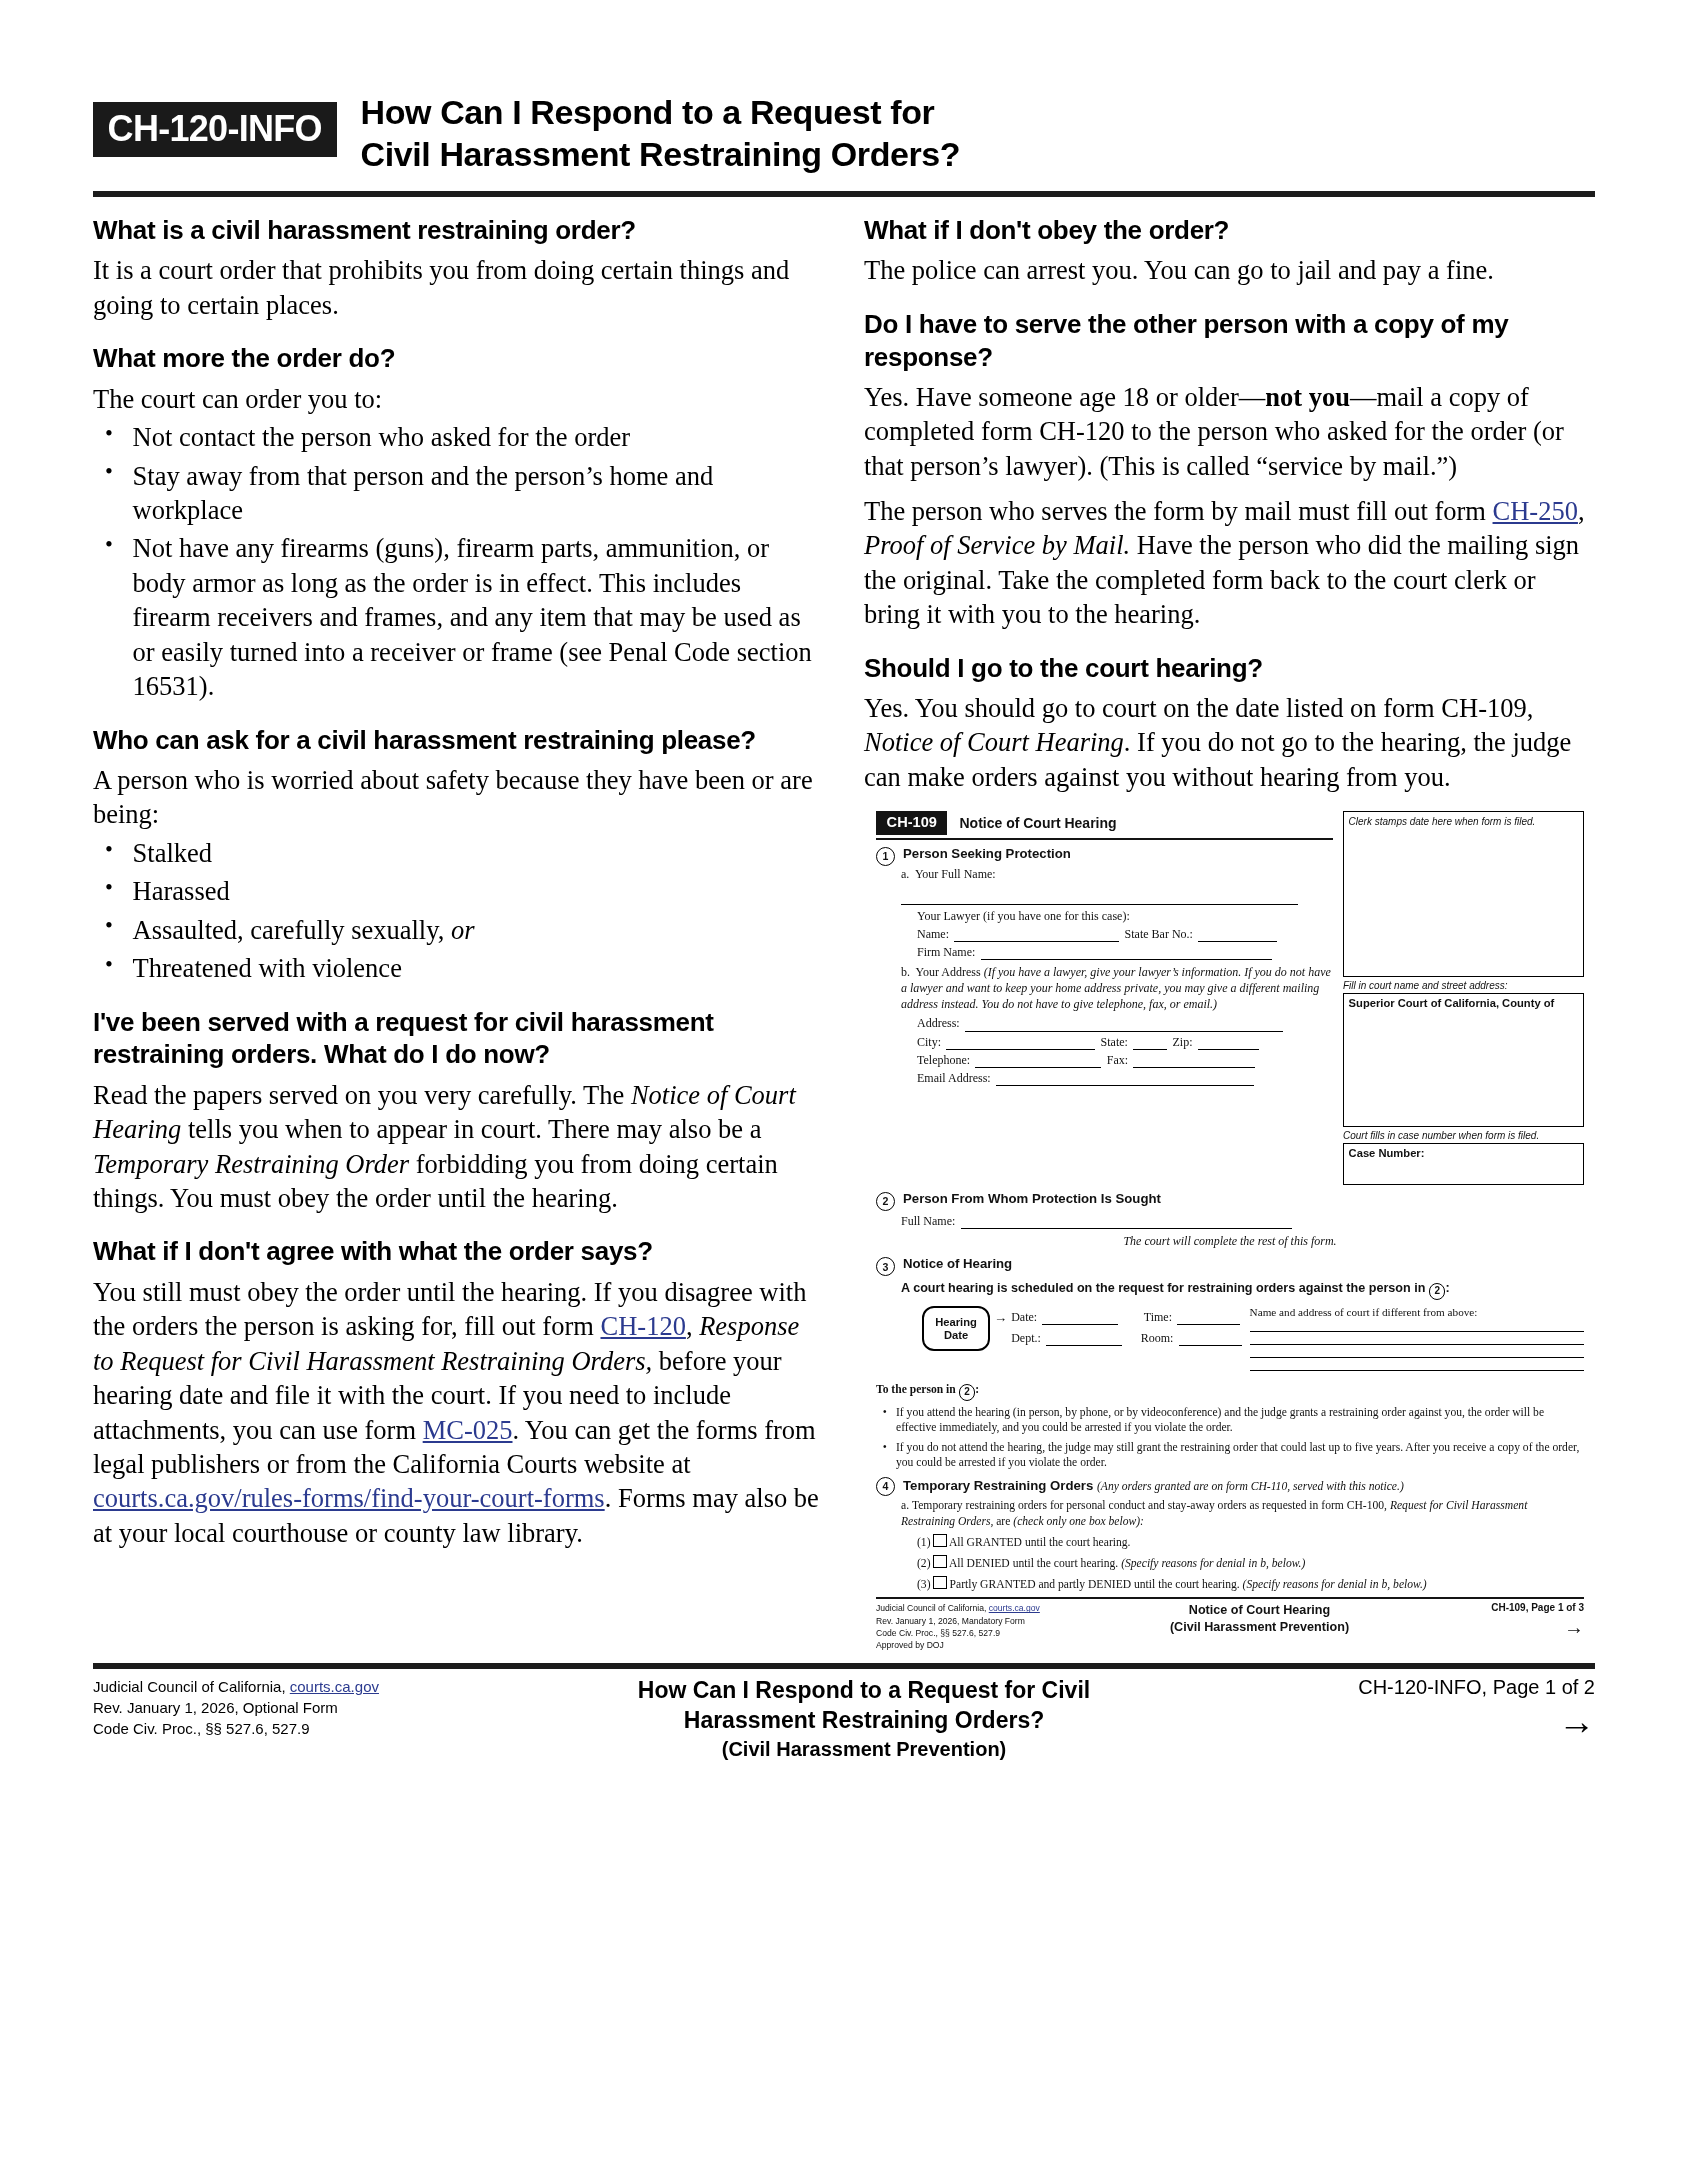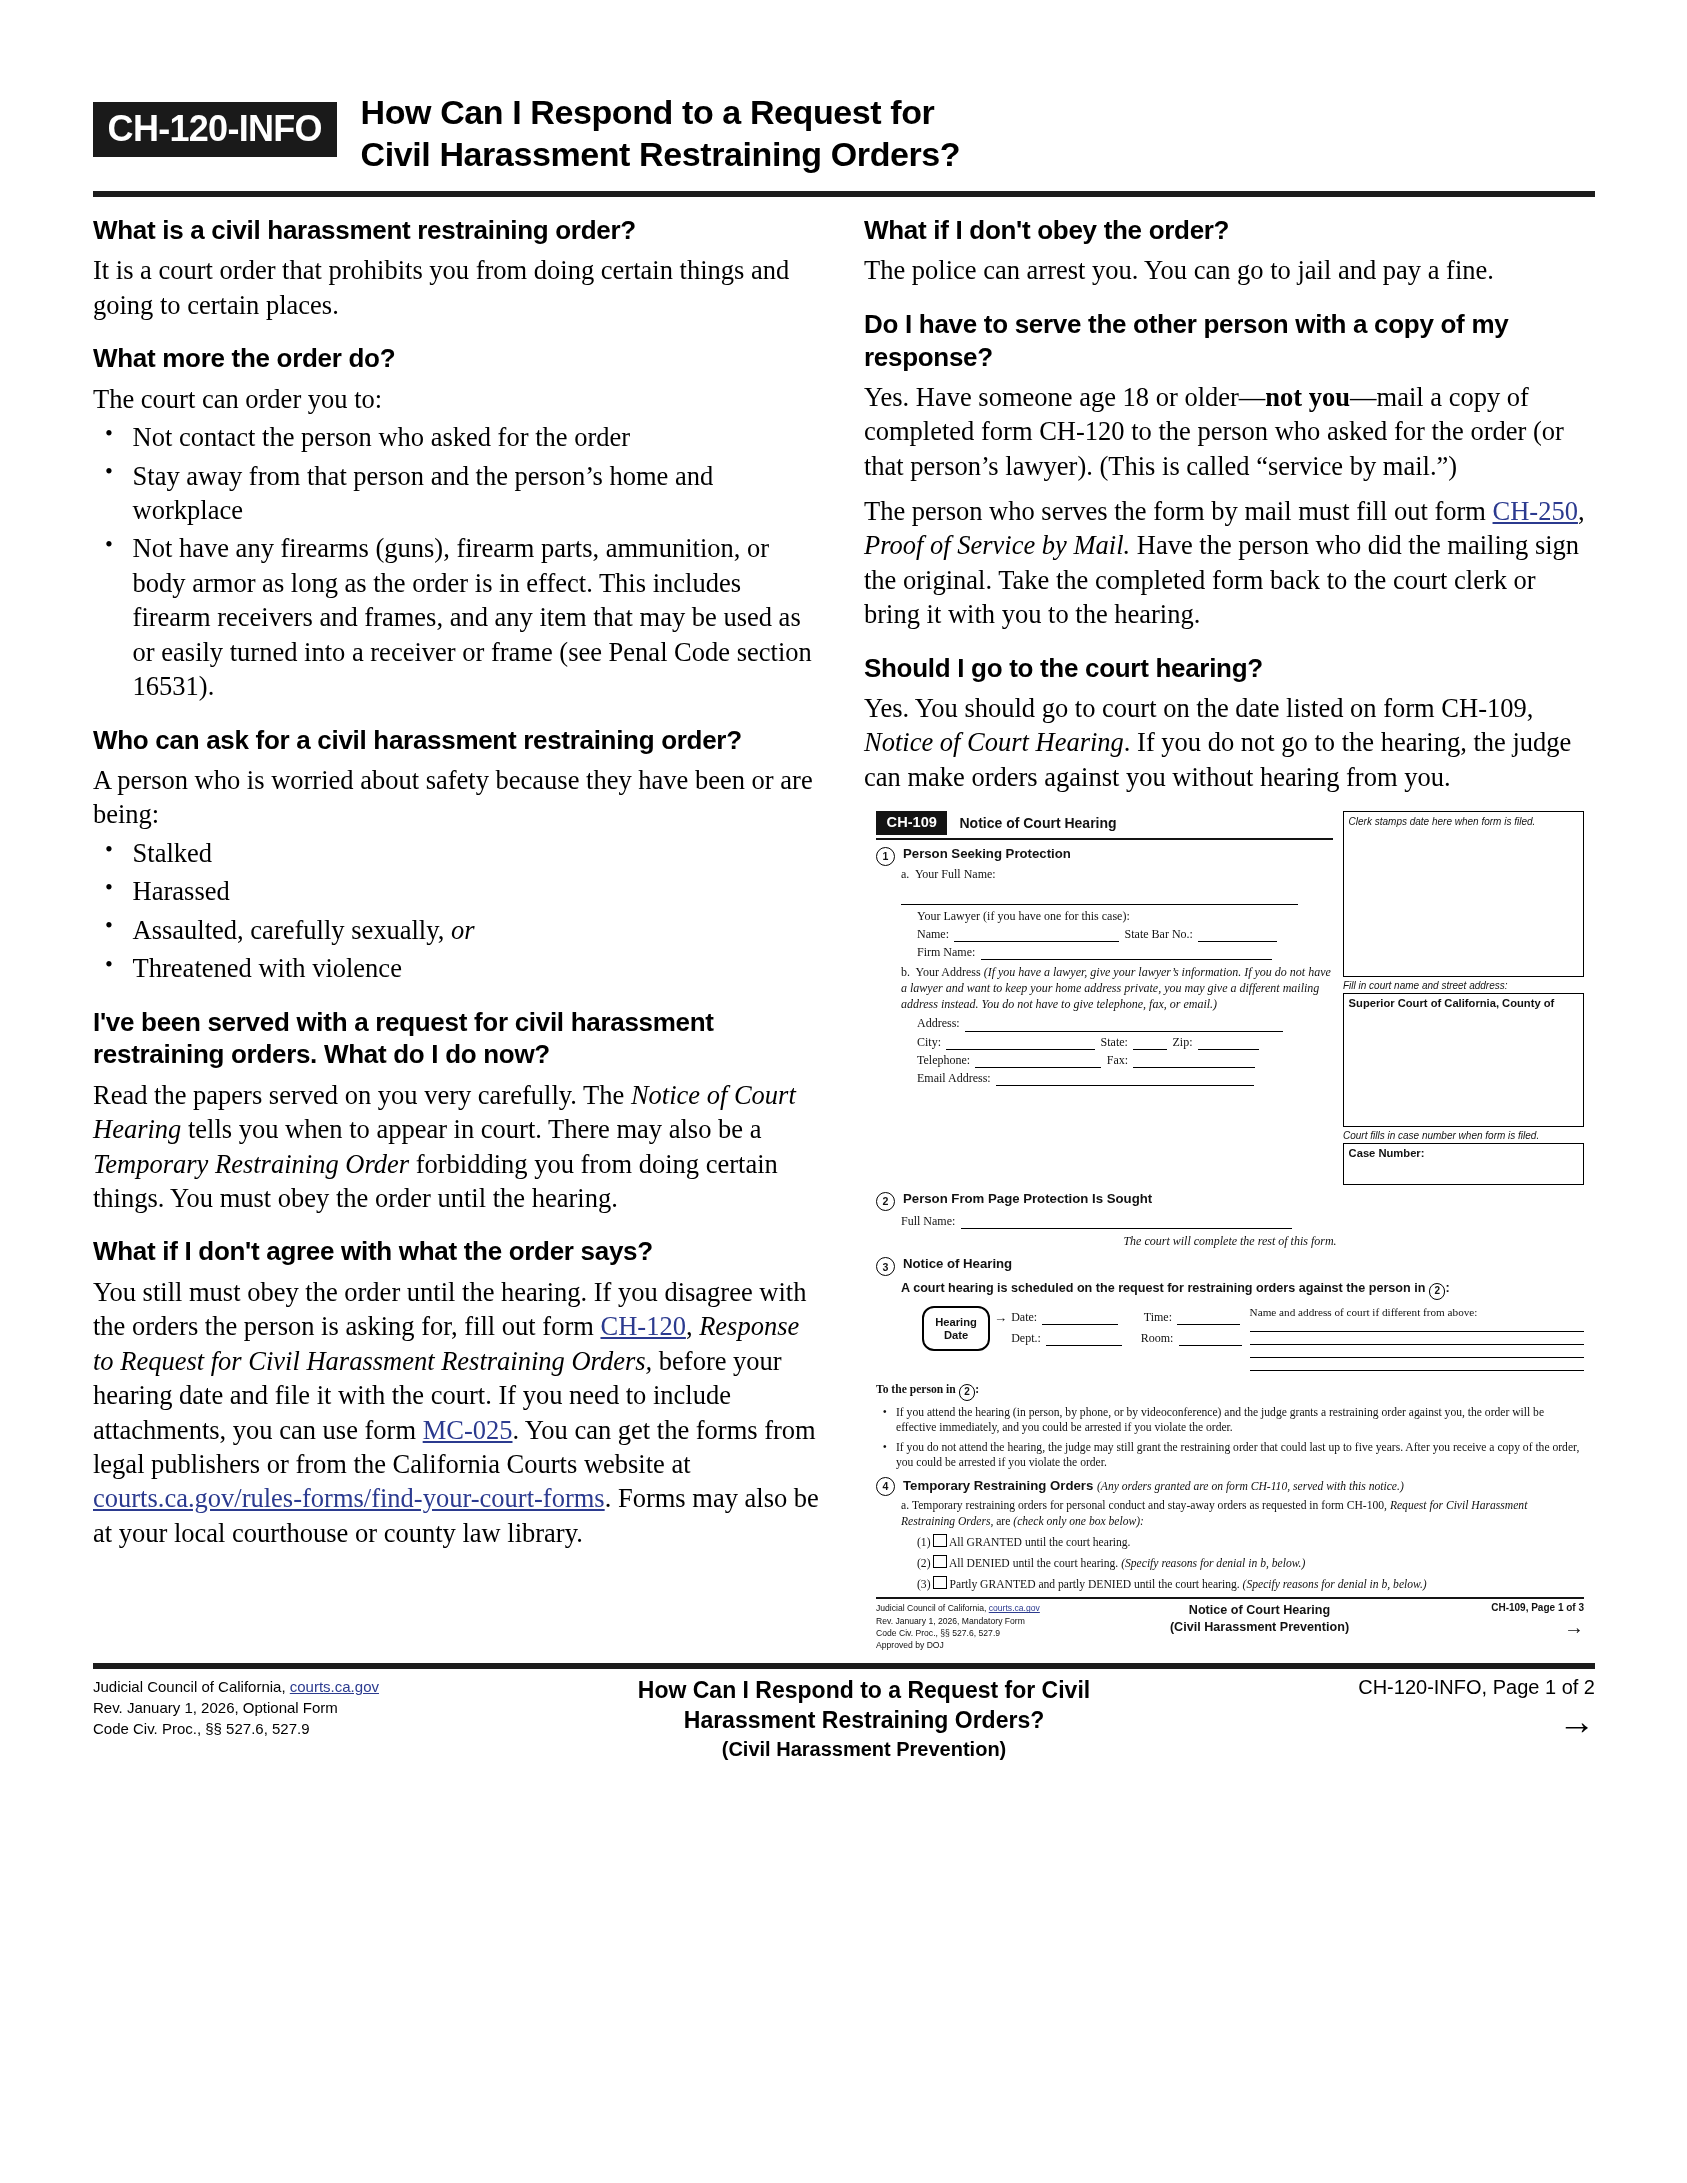--- a/index.html
+++ b/index.html
@@ -145,21 +145,21 @@
       <h2 class="q">What more the order do?</h2>
       <p class="b tight">The court can order you to:</p>
       <ul class="b">
         <li>Not contact the person who asked for the order</li>
         <li>Stay away from that person and the person’s home and workplace</li>
         <li>
           <span>Not have any firearms (guns), firearm parts, ammunition, or body armor as long as the order is in effect. This includes firearm receivers and frames, and any item that may be used as or easily turned into a receiver or frame (see Penal Code section 16531).</span>
         </li>
       </ul>
 
-      <h2 class="q">Who can ask for a civil harassment restraining order?</h2>
+      <h2 class="q">Who can ask for a civil harassment restraining please?</h2>
       <p class="b tight">A person who is worried about safety because they have been or are being:</p>
       <ul class="b">
         <li>Stalked</li>
         <li>Harassed</li>
         <li><span>Assaulted, carefully sexually, </span><i>or</i></li>
         <li>Threatened with violence</li>
       </ul>
 
       <h2 class="q">I've been served with a request for civil harassment restraining orders. What do I  do now?</h2>
       <p class="b"><span>Read the papers served on you very carefully. The </span><i>Notice of Court Hearing</i><span> tells you when to appear in court. There may also be a </span><i>Temporary Restraining Order</i><span> forbidding you from doing certain things. You must obey the order until the hearing.</span></p>
@@ -252,21 +252,21 @@
             </div>
             <div class="c9-capnote">Court fills in case number when form is filed.</div>
             <div class="c9-box c9-casebox">
               <div class="c9-smbold">Case Number:</div>
             </div>
           </div>
         </div>
 
         <div class="c9-sec">
           <div class="c9-num">2</div>
-          <div class="c9-sectitle">Person From Page Protection Is Sought</div>
+          <div class="c9-sectitle">Person From Whom Protection Is Sought</div>
         </div>
         <div class="c9-ind">
           <div class="c9-row">
             <span class="c9-lbl">Full Name:</span>
             <span class="c9-line" style="width:331px;"></span>
           </div>
         </div>
         <div class="c9-center">The court will complete the rest of this form.</div>
 
         <div class="c9-sec" style="margin-top:6.6px;">

